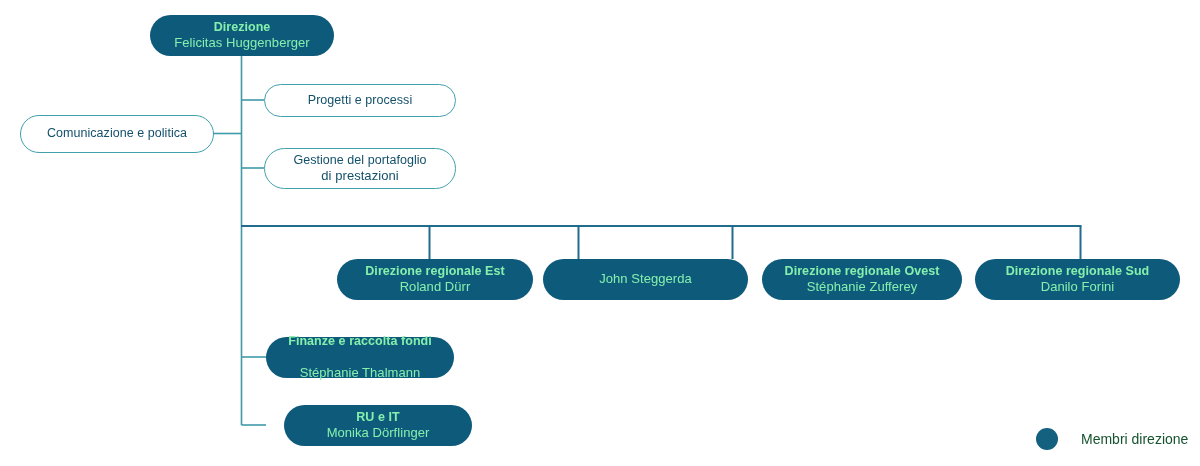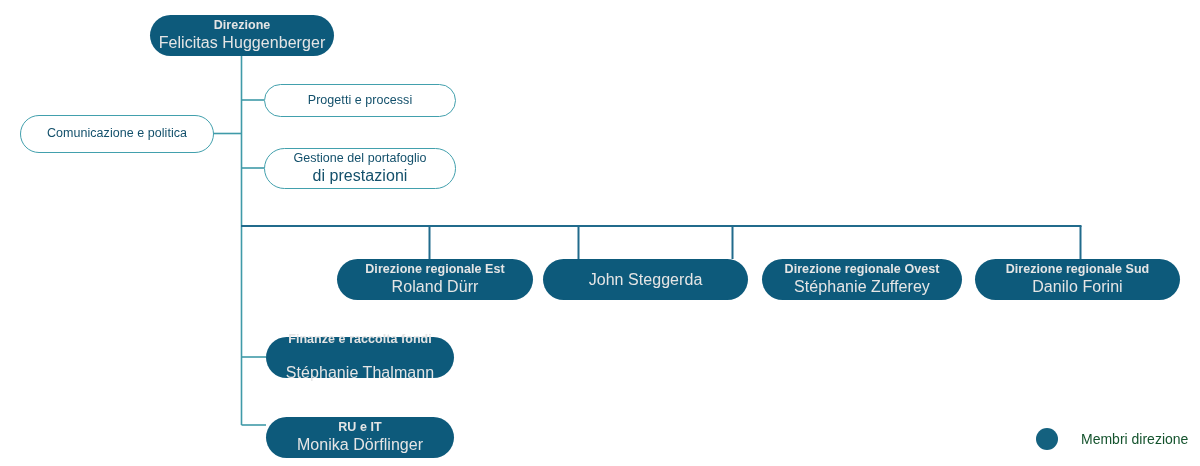--- a/index.html
+++ b/index.html
@@ -38,29 +38,29 @@
     line-height: 1.25;
   }
   .node .line1 {
     font-weight: bold;
     font-size: 12.5px;
     letter-spacing: 0.05px;
     white-space: nowrap;
   }
   .node .line2 {
     font-weight: normal;
-    font-size: 16px;
+    font-size: 13px;
     letter-spacing: 0.05px;
     white-space: nowrap;
   }
 
   
   .node.filled {
     background: #0d5a7b;
-    color: #e5e5e5;
+    color: #86efac;
   }
   
   .node.outlined {
     background: #ffffff;
     border: 1.5px solid #42a0ad;
     color: #13506b;
   }
   .node.outlined .line1 {
     font-weight: normal;
   }
@@ -150,21 +150,21 @@
   <div class="node filled" style="left:975px; top:259px; width:205px; height:41px;">
     <span class="line1">Direzione regionale Sud</span>
     <span class="line2">Danilo Forini</span>
   </div>
 
   <div class="node filled" style="left:266px; top:337px; width:188px; height:41px;gap:15px;">
     <span class="line1">Finanze e raccolta fondi</span>
     <span class="line2">Stéphanie Thalmann</span>
   </div>
 
-  <div class="node filled" style="left:266px; top:405px; width:188px; height:41px;margin-top:12px;">
+  <div class="node filled" style="left:284px; top:405px; width:188px; height:41px;">
     <span class="line1">RU e IT</span>
     <span class="line2">Monika Dörflinger</span>
   </div>
 
   <div id="legend">
     <span class="dot"></span>
     <span class="legend-label">Membri direzione</span>
   </div>
 
 </div>

